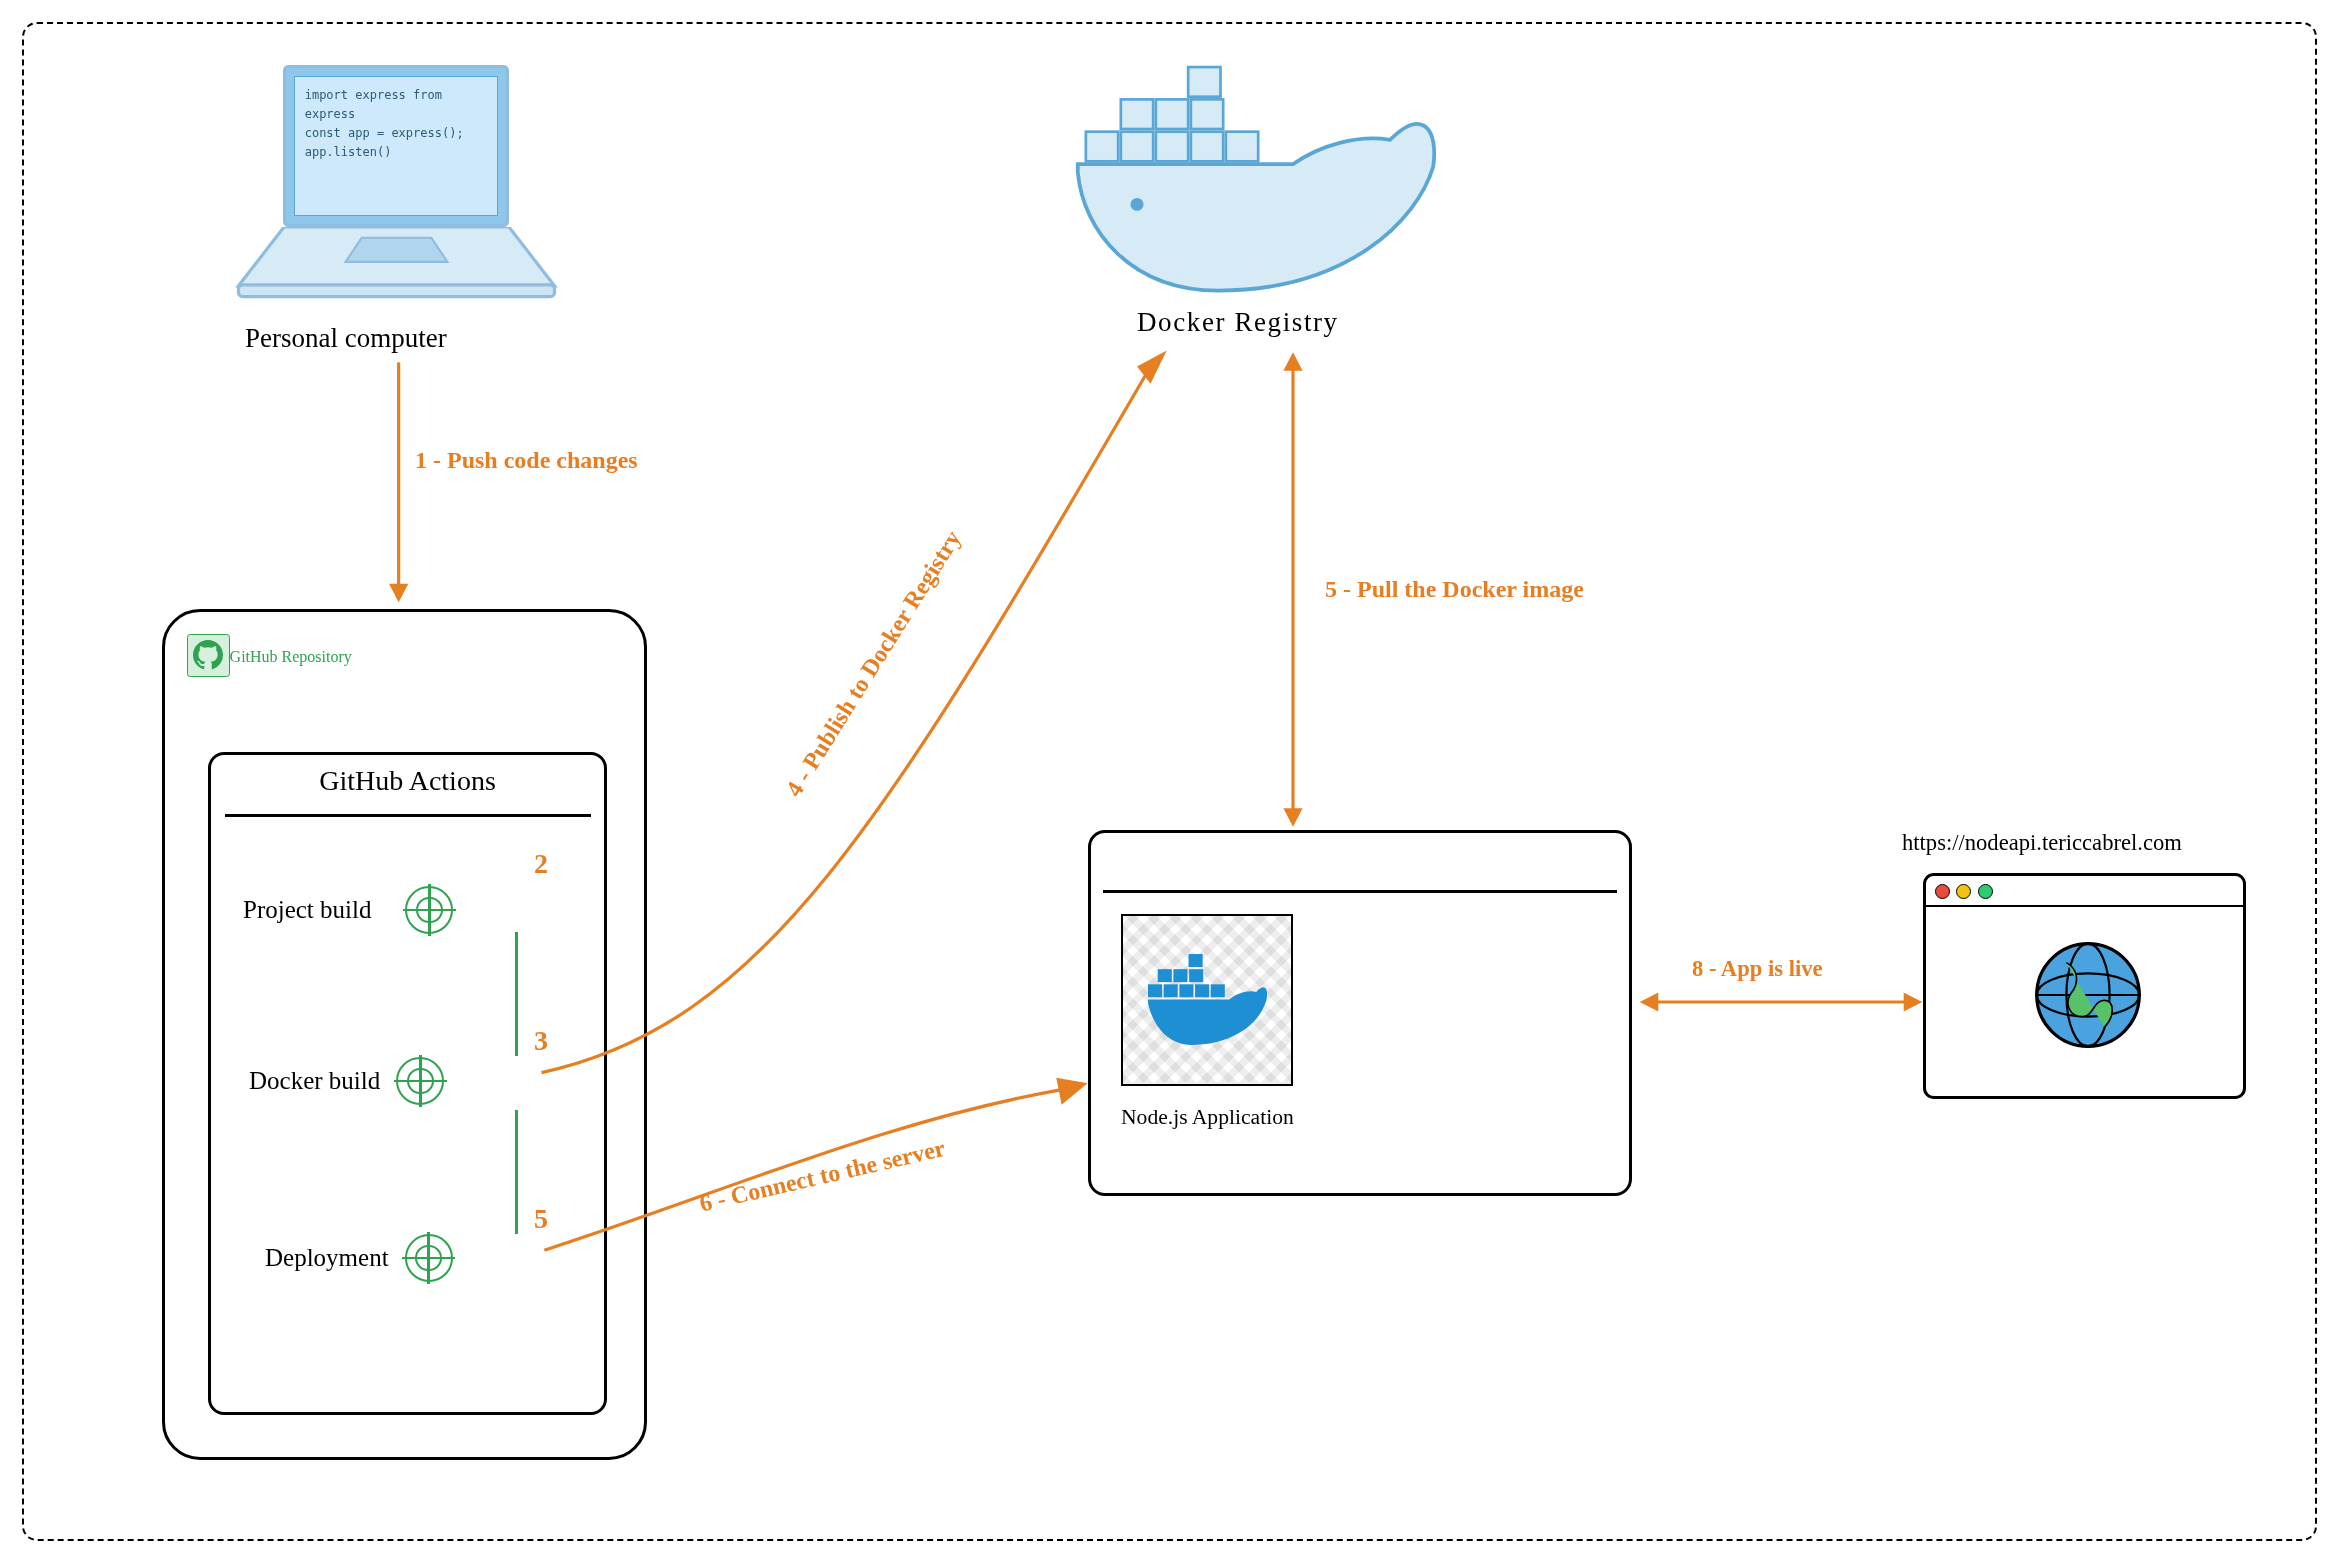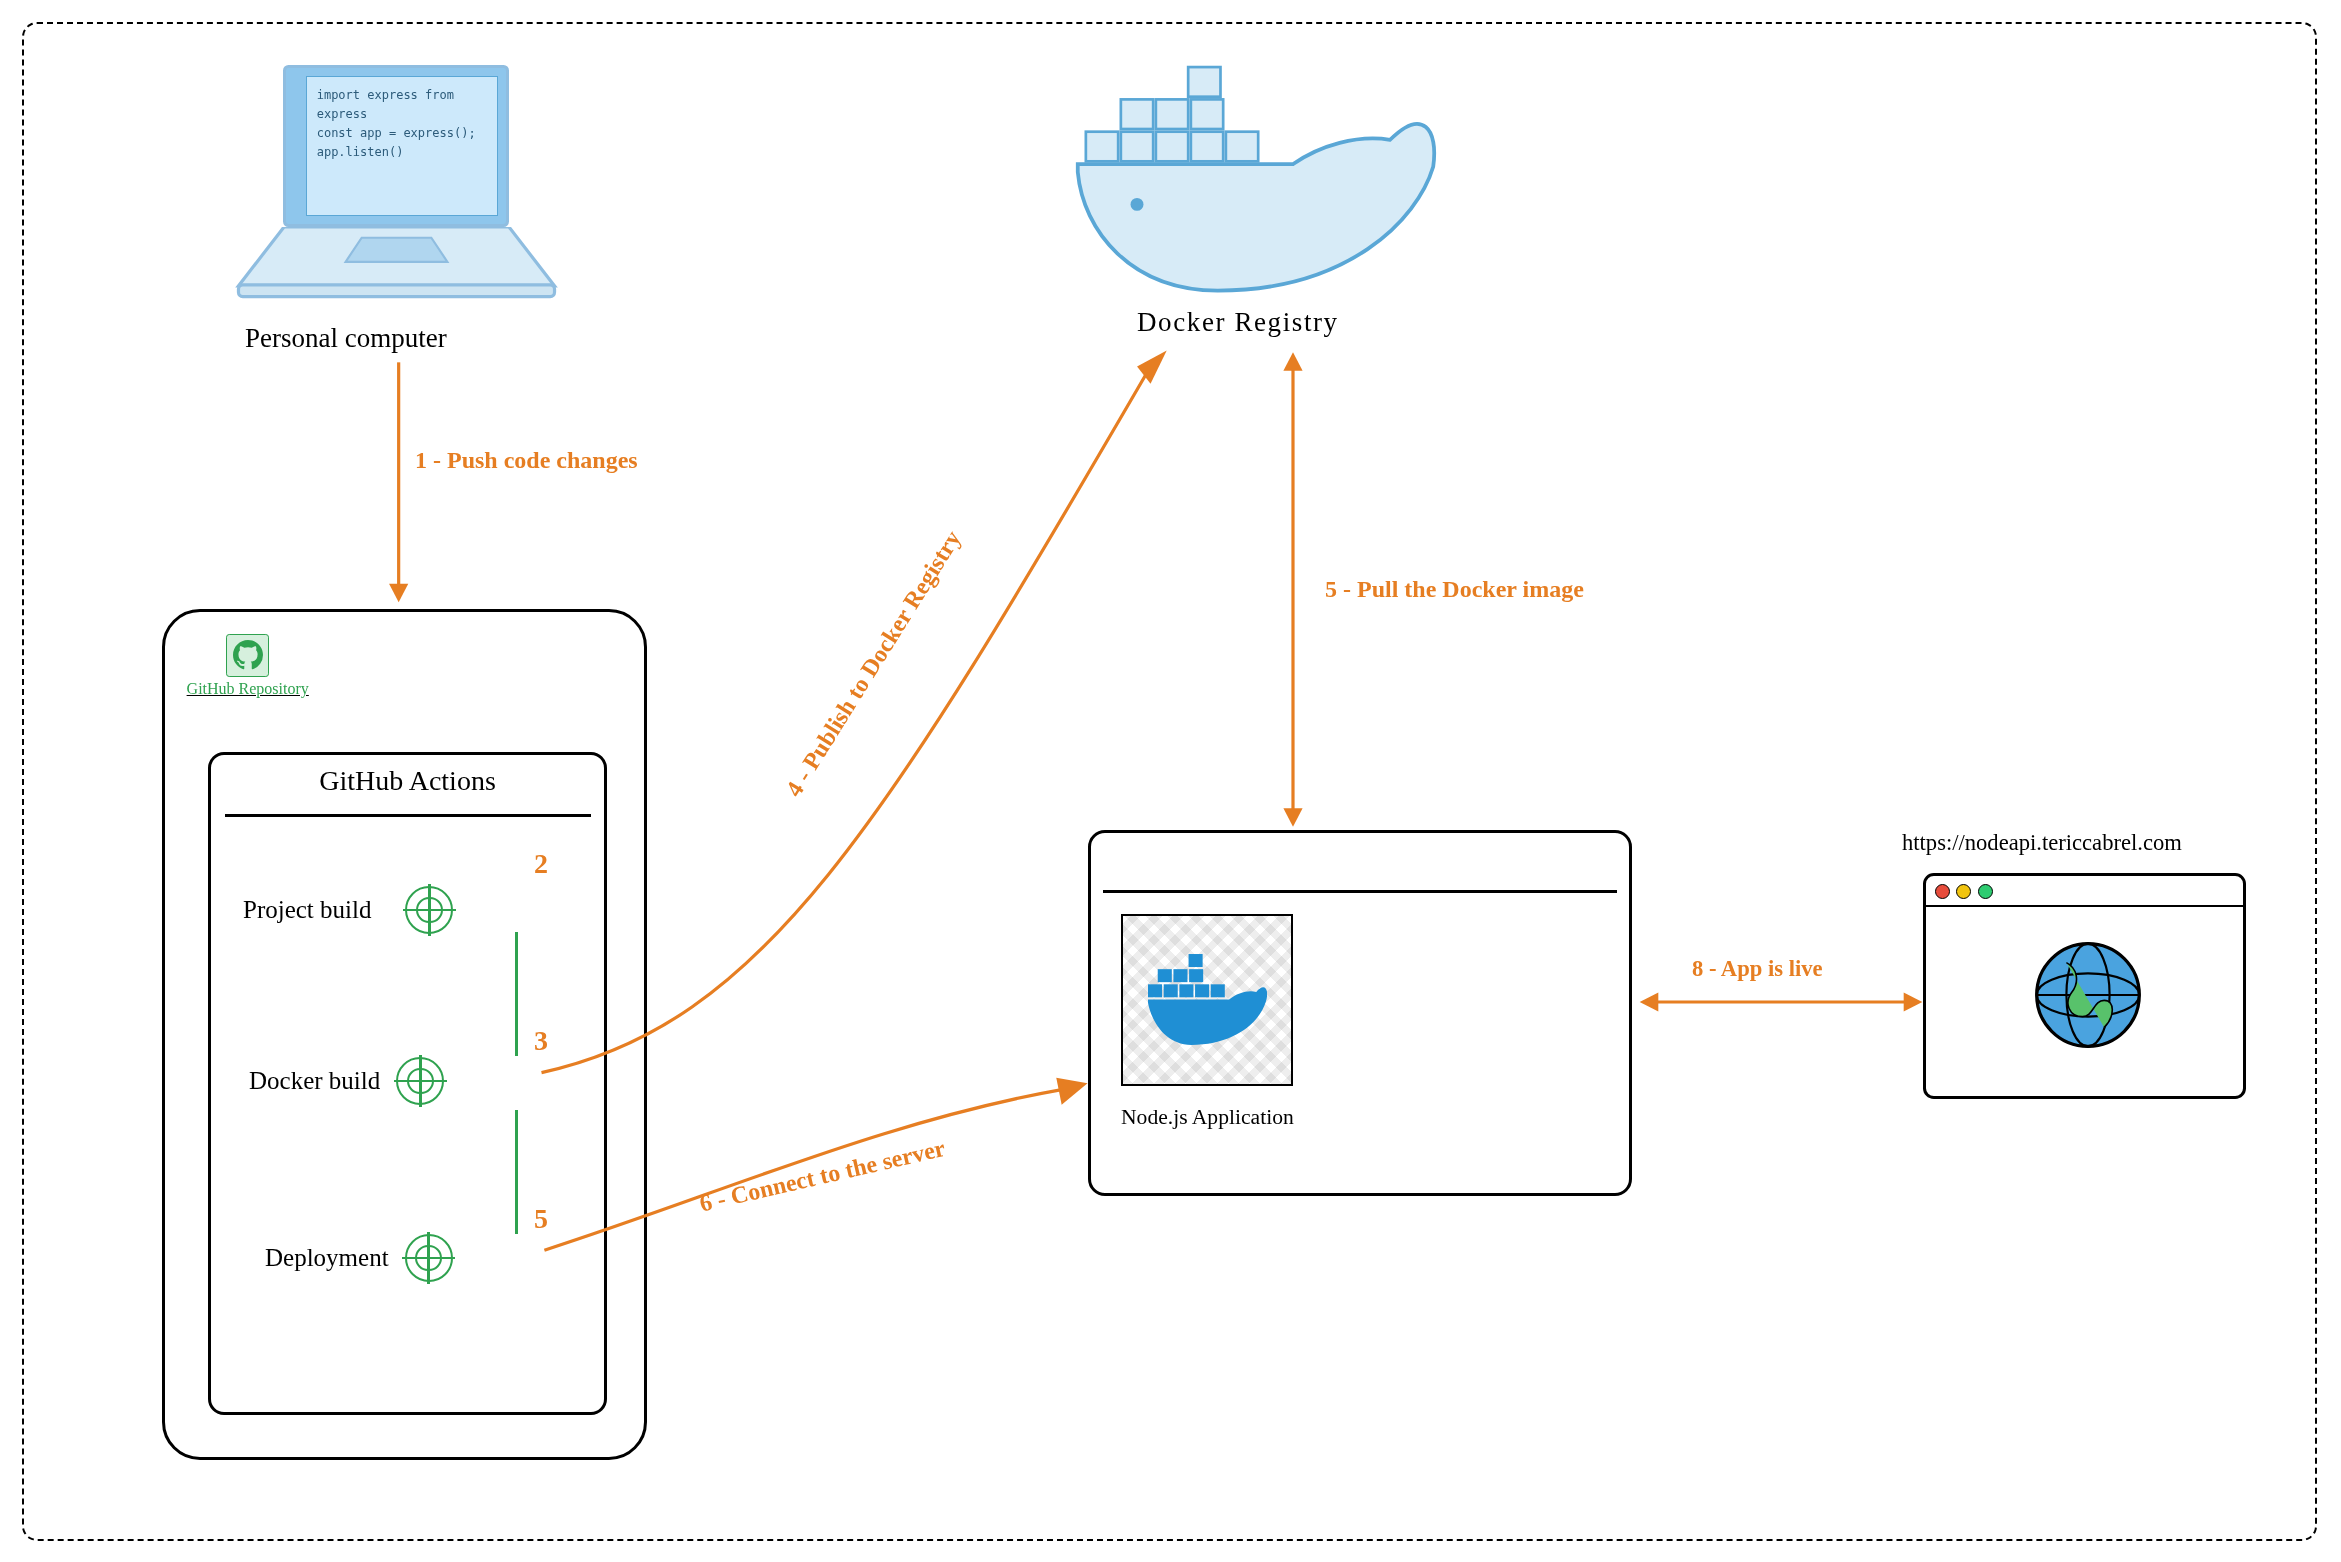--- a/index.html
+++ b/index.html
@@ -28,36 +28,36 @@
   .screen {
     position: absolute; left: 51px; top: 0; width: 226px; height: 162px;
     border: 3.2px solid #8fbde0; border-radius: 5.4px;
     background: #8ec6ec;
   }
   .code-area {
     position: absolute; inset: 8px 8px 8px 8px;
     background: #cde9fb;
     border: 1.6px solid #5aa7d6;
     font-family: monospace; font-size: 12px; color: #2c5b7a;
-    padding: 8.6px 9.7px; line-height: 1.6; margin-left: 12px;
+    padding: 8.6px 9.7px; line-height: 1.6;
   }
   .base {
     position: absolute; left: 0; top: 162px; width: 329px; height: 75px;
   }
   .base svg { width: 100%; height: 100%; }
   .laptop-caption { position: absolute; left: 245px; top: 323px; font-size: 27px; }
 
   
   .github-box {
     position: absolute; left: 162px; top: 609px; width: 485px; height: 851px;
     border: 3.8px solid #000; border-radius: 38px;
     background: #fff;
   }
   .repo-badge {
-    position: absolute; left: 21.6px; top: 21.6px; display:flex; flex-direction: column; align-items:center;text-decoration:underline;
+    position: absolute; left: 21.6px; top: 21.6px; display:flex; flex-direction: row; align-items:center;
   }
   .repo-icon {
     width: 43px; height: 43px; background: #d6f0dd; border: 1.6px solid #2fa24f;
     display:flex; align-items:center; justify-content:center; border-radius: 3.2px;
   }
   .repo-label { color: #2fa24f; font-size: 16px; margin-top: 3.2px; }
 
   .actions-box {
     position: absolute; left: 43px; top: 140px; width: 399px; height: 663px;
     border: 3.2px solid #000; border-radius: 16px;

